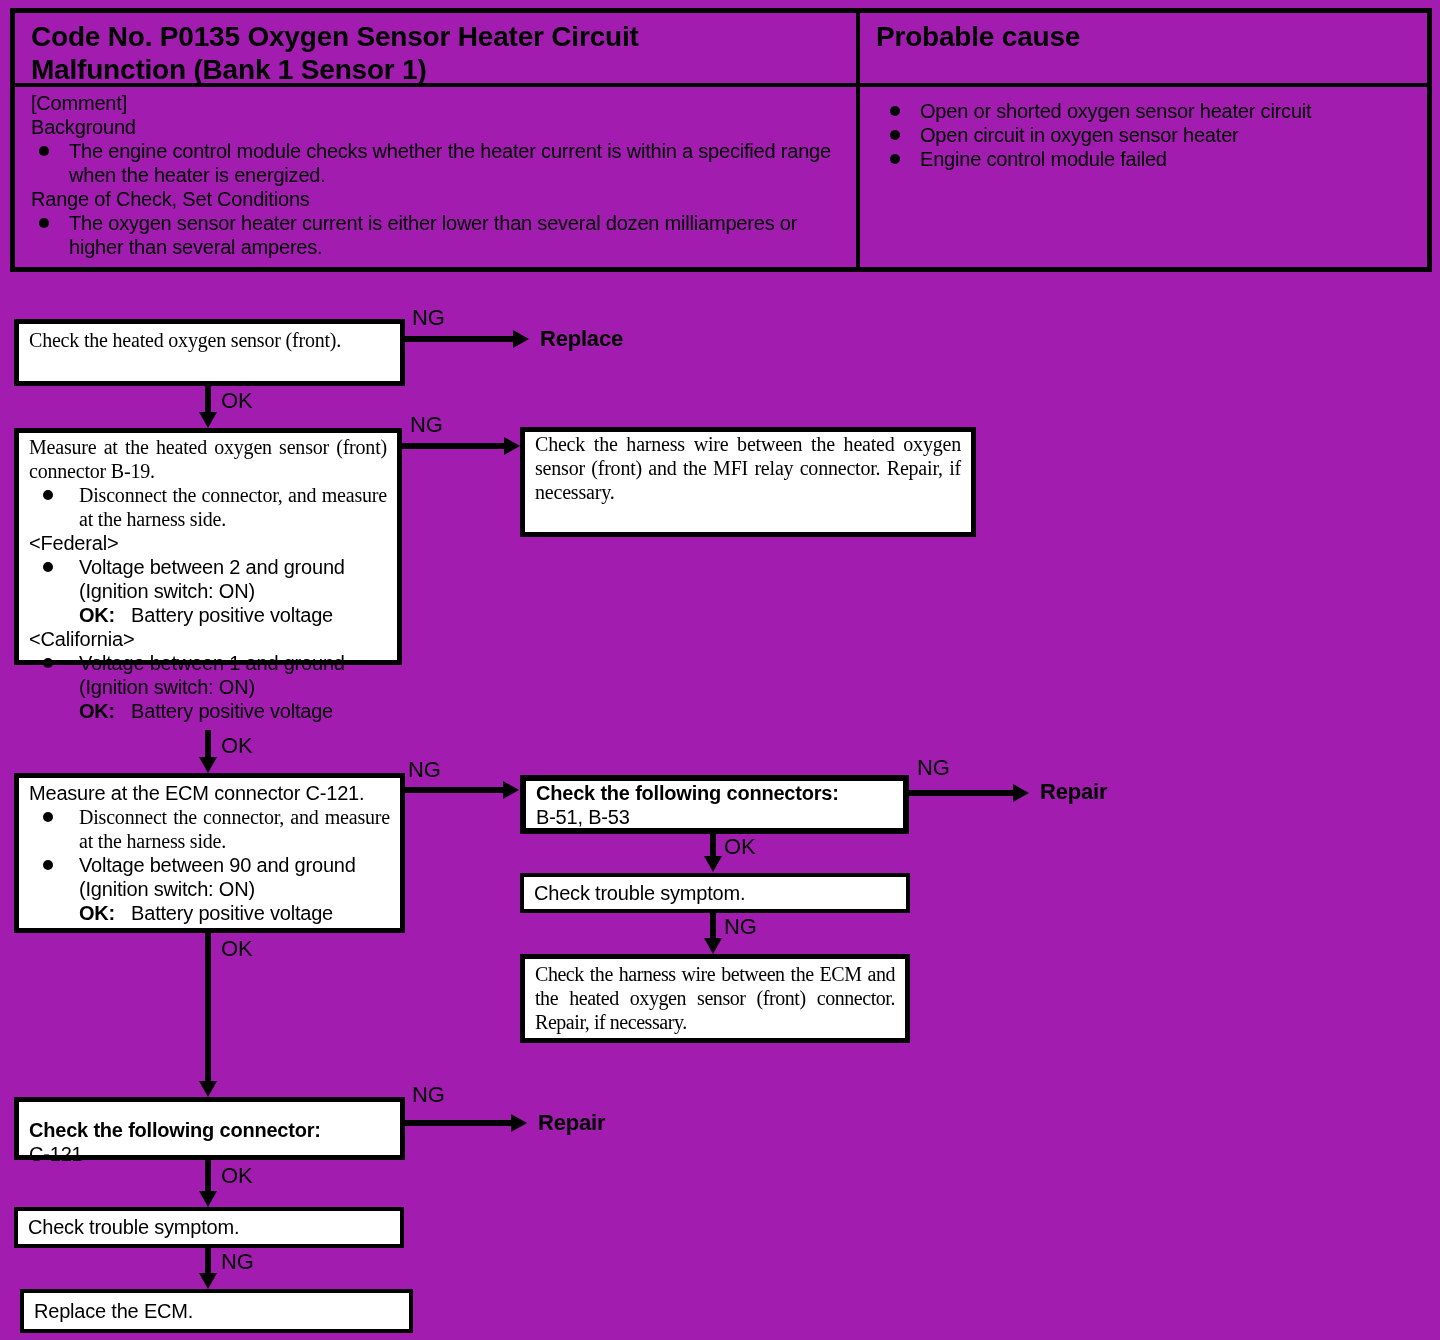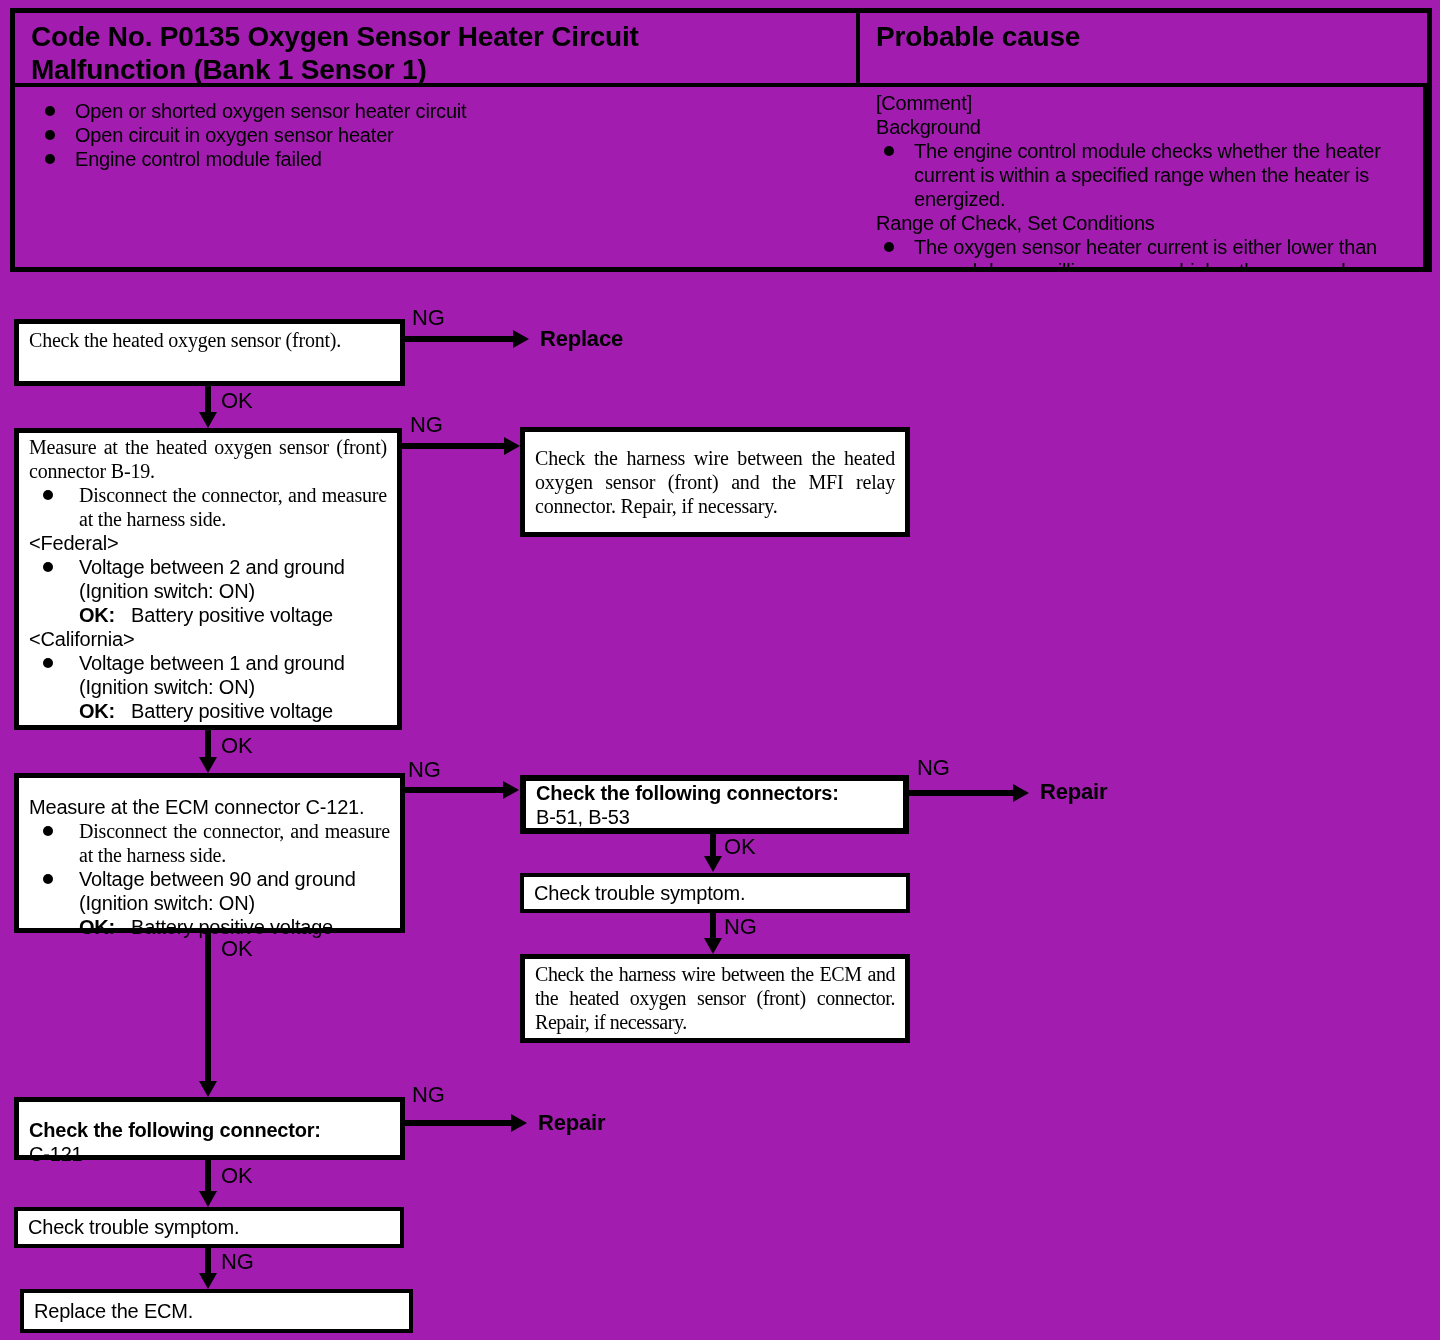--- a/index.html
+++ b/index.html
@@ -58,63 +58,63 @@
 
 <div class="canvas">
 
   <div class="tbl">
     <div class="cell cleft ctitle">
       <div class="title-text">Code No. P0135 Oxygen Sensor Heater Circuit Malfunction (Bank 1 Sensor 1)</div>
     </div>
     <div class="cell ctitle">
       <div class="title-text">Probable cause</div>
     </div>
-    <div class="cell body-cell pc-list" style="padding-top:12px;">
-      <div class="hb">
-        <span class="dot"></span>
-        <span>Open or shorted oxygen sensor heater circuit</span>
-      </div>
-      <div class="hb">
-        <span class="dot"></span>
-        <span>Open circuit in oxygen sensor heater</span>
-      </div>
-      <div class="hb">
-        <span class="dot"></span>
-        <span>Engine control module failed</span>
-      </div>
-    </div>
     <div class="cell cleft body-cell">
       <div>[Comment]</div>
       <div>Background</div>
       <div class="hb">
         <span class="dot"></span>
         <span>The engine control module checks whether the heater current is within a specified range when the heater is energized.</span>
       </div>
       <div>Range of Check, Set Conditions</div>
       <div class="hb">
         <span class="dot"></span>
         <span>The oxygen sensor heater current is either lower than several dozen milliamperes or higher than several amperes.</span>
+      </div>
+    </div>
+    <div class="cell body-cell pc-list" style="padding-top:12px;">
+      <div class="hb">
+        <span class="dot"></span>
+        <span>Open or shorted oxygen sensor heater circuit</span>
+      </div>
+      <div class="hb">
+        <span class="dot"></span>
+        <span>Open circuit in oxygen sensor heater</span>
+      </div>
+      <div class="hb">
+        <span class="dot"></span>
+        <span>Engine control module failed</span>
       </div>
     </div>
   </div>
 
   <div class="fbox just" style="left:14px; top:319px; width:391px; height:67px;">
     <span>Check the heated oxygen sensor (front).</span>
   </div>
 
   <div class="elabel" style="left:412px; top:306px;">NG</div>
   <div class="hline" style="left:405px; top:336px; width:110px;"></div>
   <div class="arr-r" style="left:513px; top:330px;"></div>
   <div class="term" style="left:540px; top:327px;">Replace</div>
 
   <div class="vline" style="left:205px; top:386px; height:28px;"></div>
   <div class="arr-d" style="left:199px; top:412px;"></div>
   <div class="elabel" style="left:221px; top:389px;">OK</div>
 
-  <div class="fbox" style="left:14px; top:428px; width:388px; height:302px; padding:2px 10px;">
+  <div class="fbox" style="left:14px; top:428px; width:388px; height:237px; padding:2px 10px;">
     <div class="just">Measure at the heated oxygen sensor (front) connector B-19.</div>
     <div class="fb just">
       <span class="fdot"></span>
       <span>Disconnect the connector, and measure at the harness side.</span>
     </div>
     <div>&lt;Federal&gt;</div>
     <div class="fb">
       <span class="fdot"></span>
       <span>Voltage between 2 and ground</span>
     </div>
@@ -129,29 +129,29 @@
     </div>
     <div class="cont">(Ignition switch: ON)</div>
     <div class="cont">
       <span class="b okgap">OK:</span><span>Battery positive voltage</span>
     </div>
   </div>
 
   <div class="elabel" style="left:410px; top:413px;">NG</div>
   <div class="hline" style="left:402px; top:443px; width:104px;"></div>
   <div class="arr-r" style="left:504px; top:437px;"></div>
-  <div class="fbox just" style="left:520px; top:427px; width:390px; height:110px; padding:14px 10px;">
+  <div class="fbox just" style="left:520px; top:427px; width:456px; height:110px; padding:0 10px;">
     <span>Check the harness wire between the heated oxygen sensor (front) and the MFI relay connector. Repair, if necessary.</span>
   </div>
 
   <div class="vline" style="left:205px; top:730px; height:28px;"></div>
   <div class="arr-d" style="left:199px; top:757px;"></div>
   <div class="elabel" style="left:221px; top:734px;">OK</div>
 
-  <div class="fbox" style="left:14px; top:773px; width:391px; height:160px; padding:17px 10px;">
+  <div class="fbox" style="left:14px; top:773px; width:391px; height:160px; padding:3px 10px;">
     <div>Measure at the ECM connector C-121.</div>
     <div class="fb just">
       <span class="fdot"></span>
       <span>Disconnect the connector, and measure at the harness side.</span>
     </div>
     <div class="fb">
       <span class="fdot"></span>
       <span>Voltage between 90 and ground</span>
     </div>
     <div class="cont">(Ignition switch: ON)</div>

